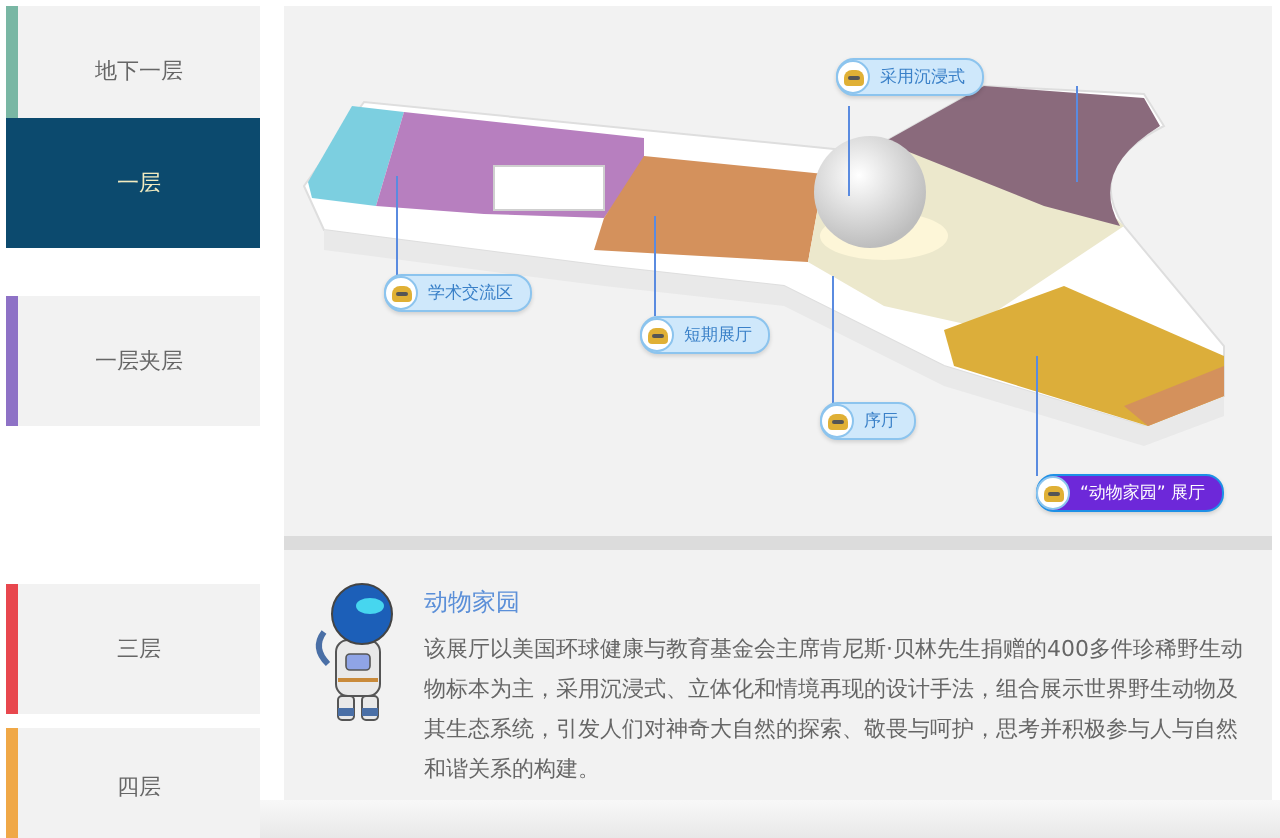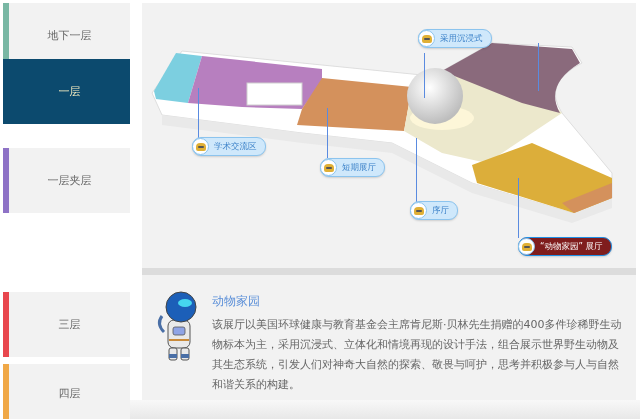--- a/index.html
+++ b/index.html
@@ -15,21 +15,21 @@
   .map{position:absolute;left:0;top:0;width:494px;height:264px;}
   .divider{position:absolute;left:0;top:265px;width:494px;height:7px;background:#dcdcdc;}
   .info{position:absolute;left:0;top:272px;width:494px;height:128px;background:#f2f2f2;text-decoration:underline;}
   .bottomfade{position:absolute;left:130px;top:400px;width:510px;height:19px;
       background:linear-gradient(#f8f8f8,#e8e8e8);}
   .info-title{position:absolute;left:70px;top:18px;font-size:12px;color:#5b8fd8;}
   .info-body{position:absolute;left:70px;top:40px;width:410px;font-size:11px;line-height:20px;color:#666;}
   .astro{position:absolute;left:12px;top:15px;width:50px;height:75px;}
   .tag{position:absolute;height:17px;border-radius:9px;background:#cfe8fb;border:1px solid #8cc4ee;
        display:flex;align-items:center;box-shadow:0 1px 2px rgba(0,0,0,.15);cursor:pointer;}
-  .tag.hl{background:#7f1d1d;border-color:#1e90e6;align-items:center;}
+  .tag.hl{background:#6d28d9;border-color:#1e90e6;align-items:center;}
   .tag .bot{width:17px;height:17px;border-radius:50%;background:#fff;border:1px solid #8cc4ee;
        margin-left:-1px;display:flex;align-items:center;justify-content:center;box-sizing:border-box;}
   .tag .bot i{display:block;width:10px;height:8px;background:#e0b035;border-radius:4px 4px 2px 2px;position:relative;}
   .tag .bot i:after{content:"";position:absolute;left:2px;top:3px;width:6px;height:2px;background:#555;border-radius:1px;}
   .tag .t{font-size:8.5px;color:#3a80c8;padding:0 8px 0 5px;white-space:nowrap;}
   .tag.hl .t{color:#fff;}
   .pin{position:absolute;width:1px;background:#5a8be0;}
 </style>
 </head>
 <body>

